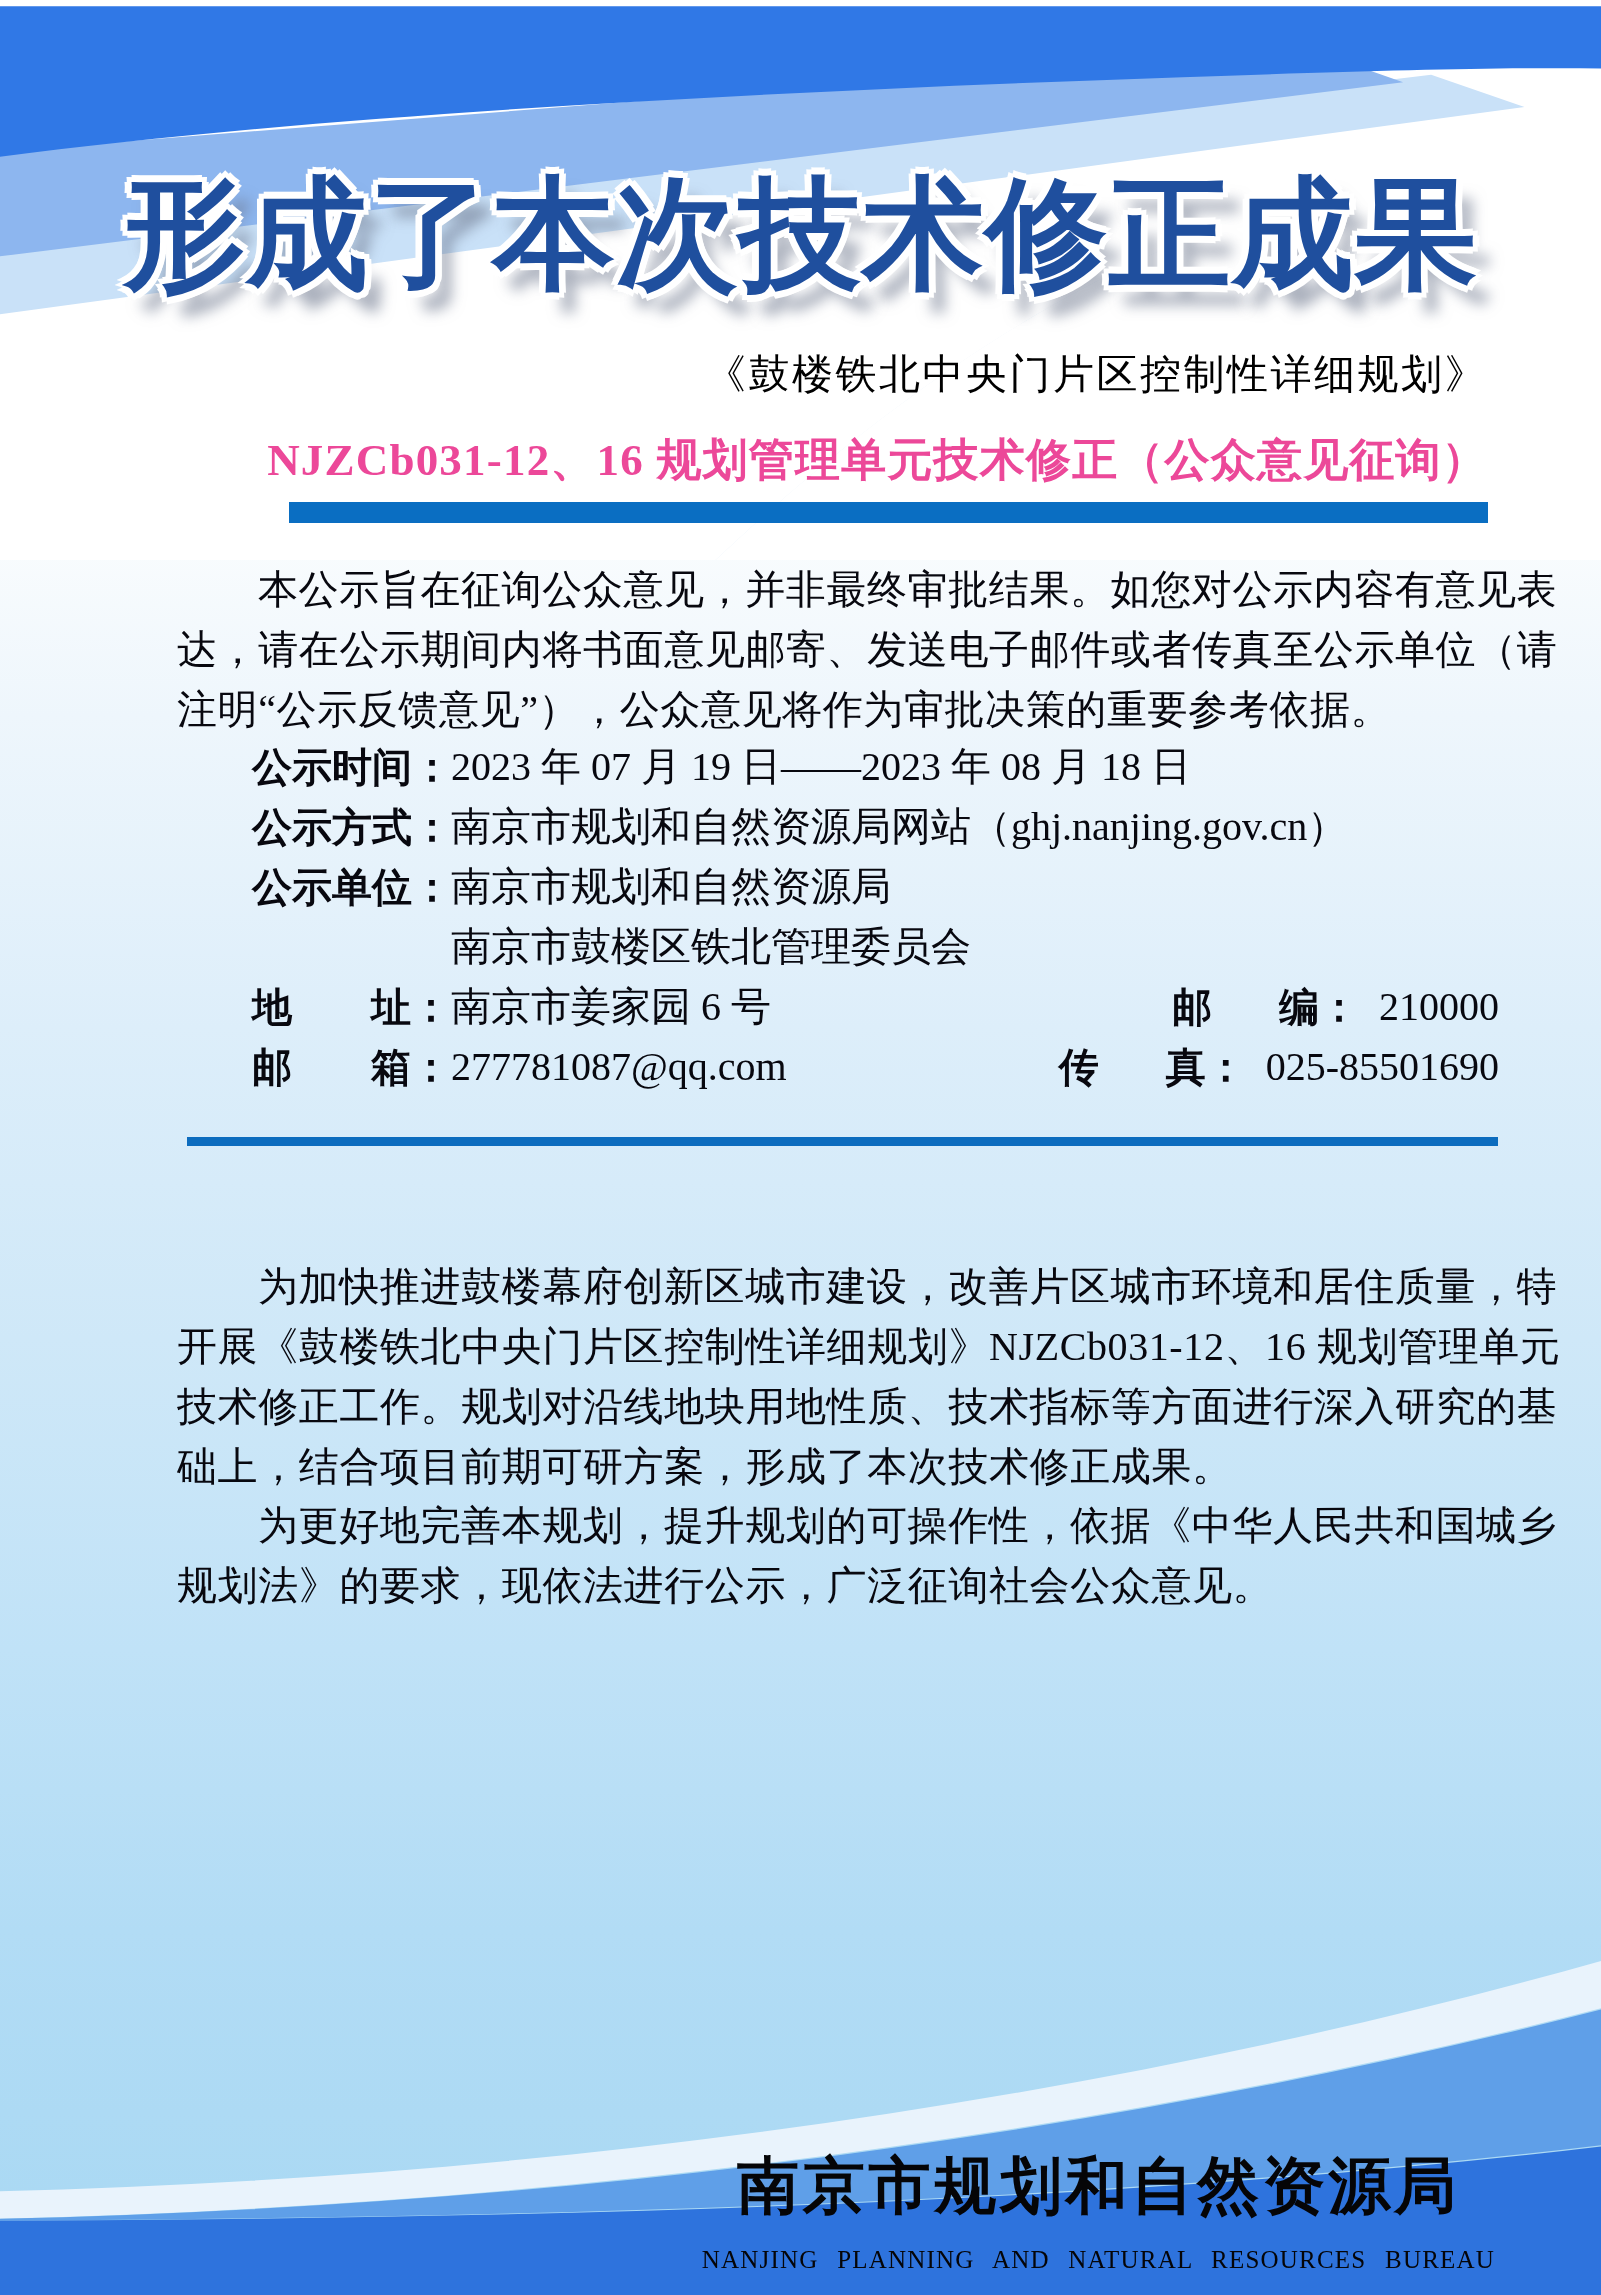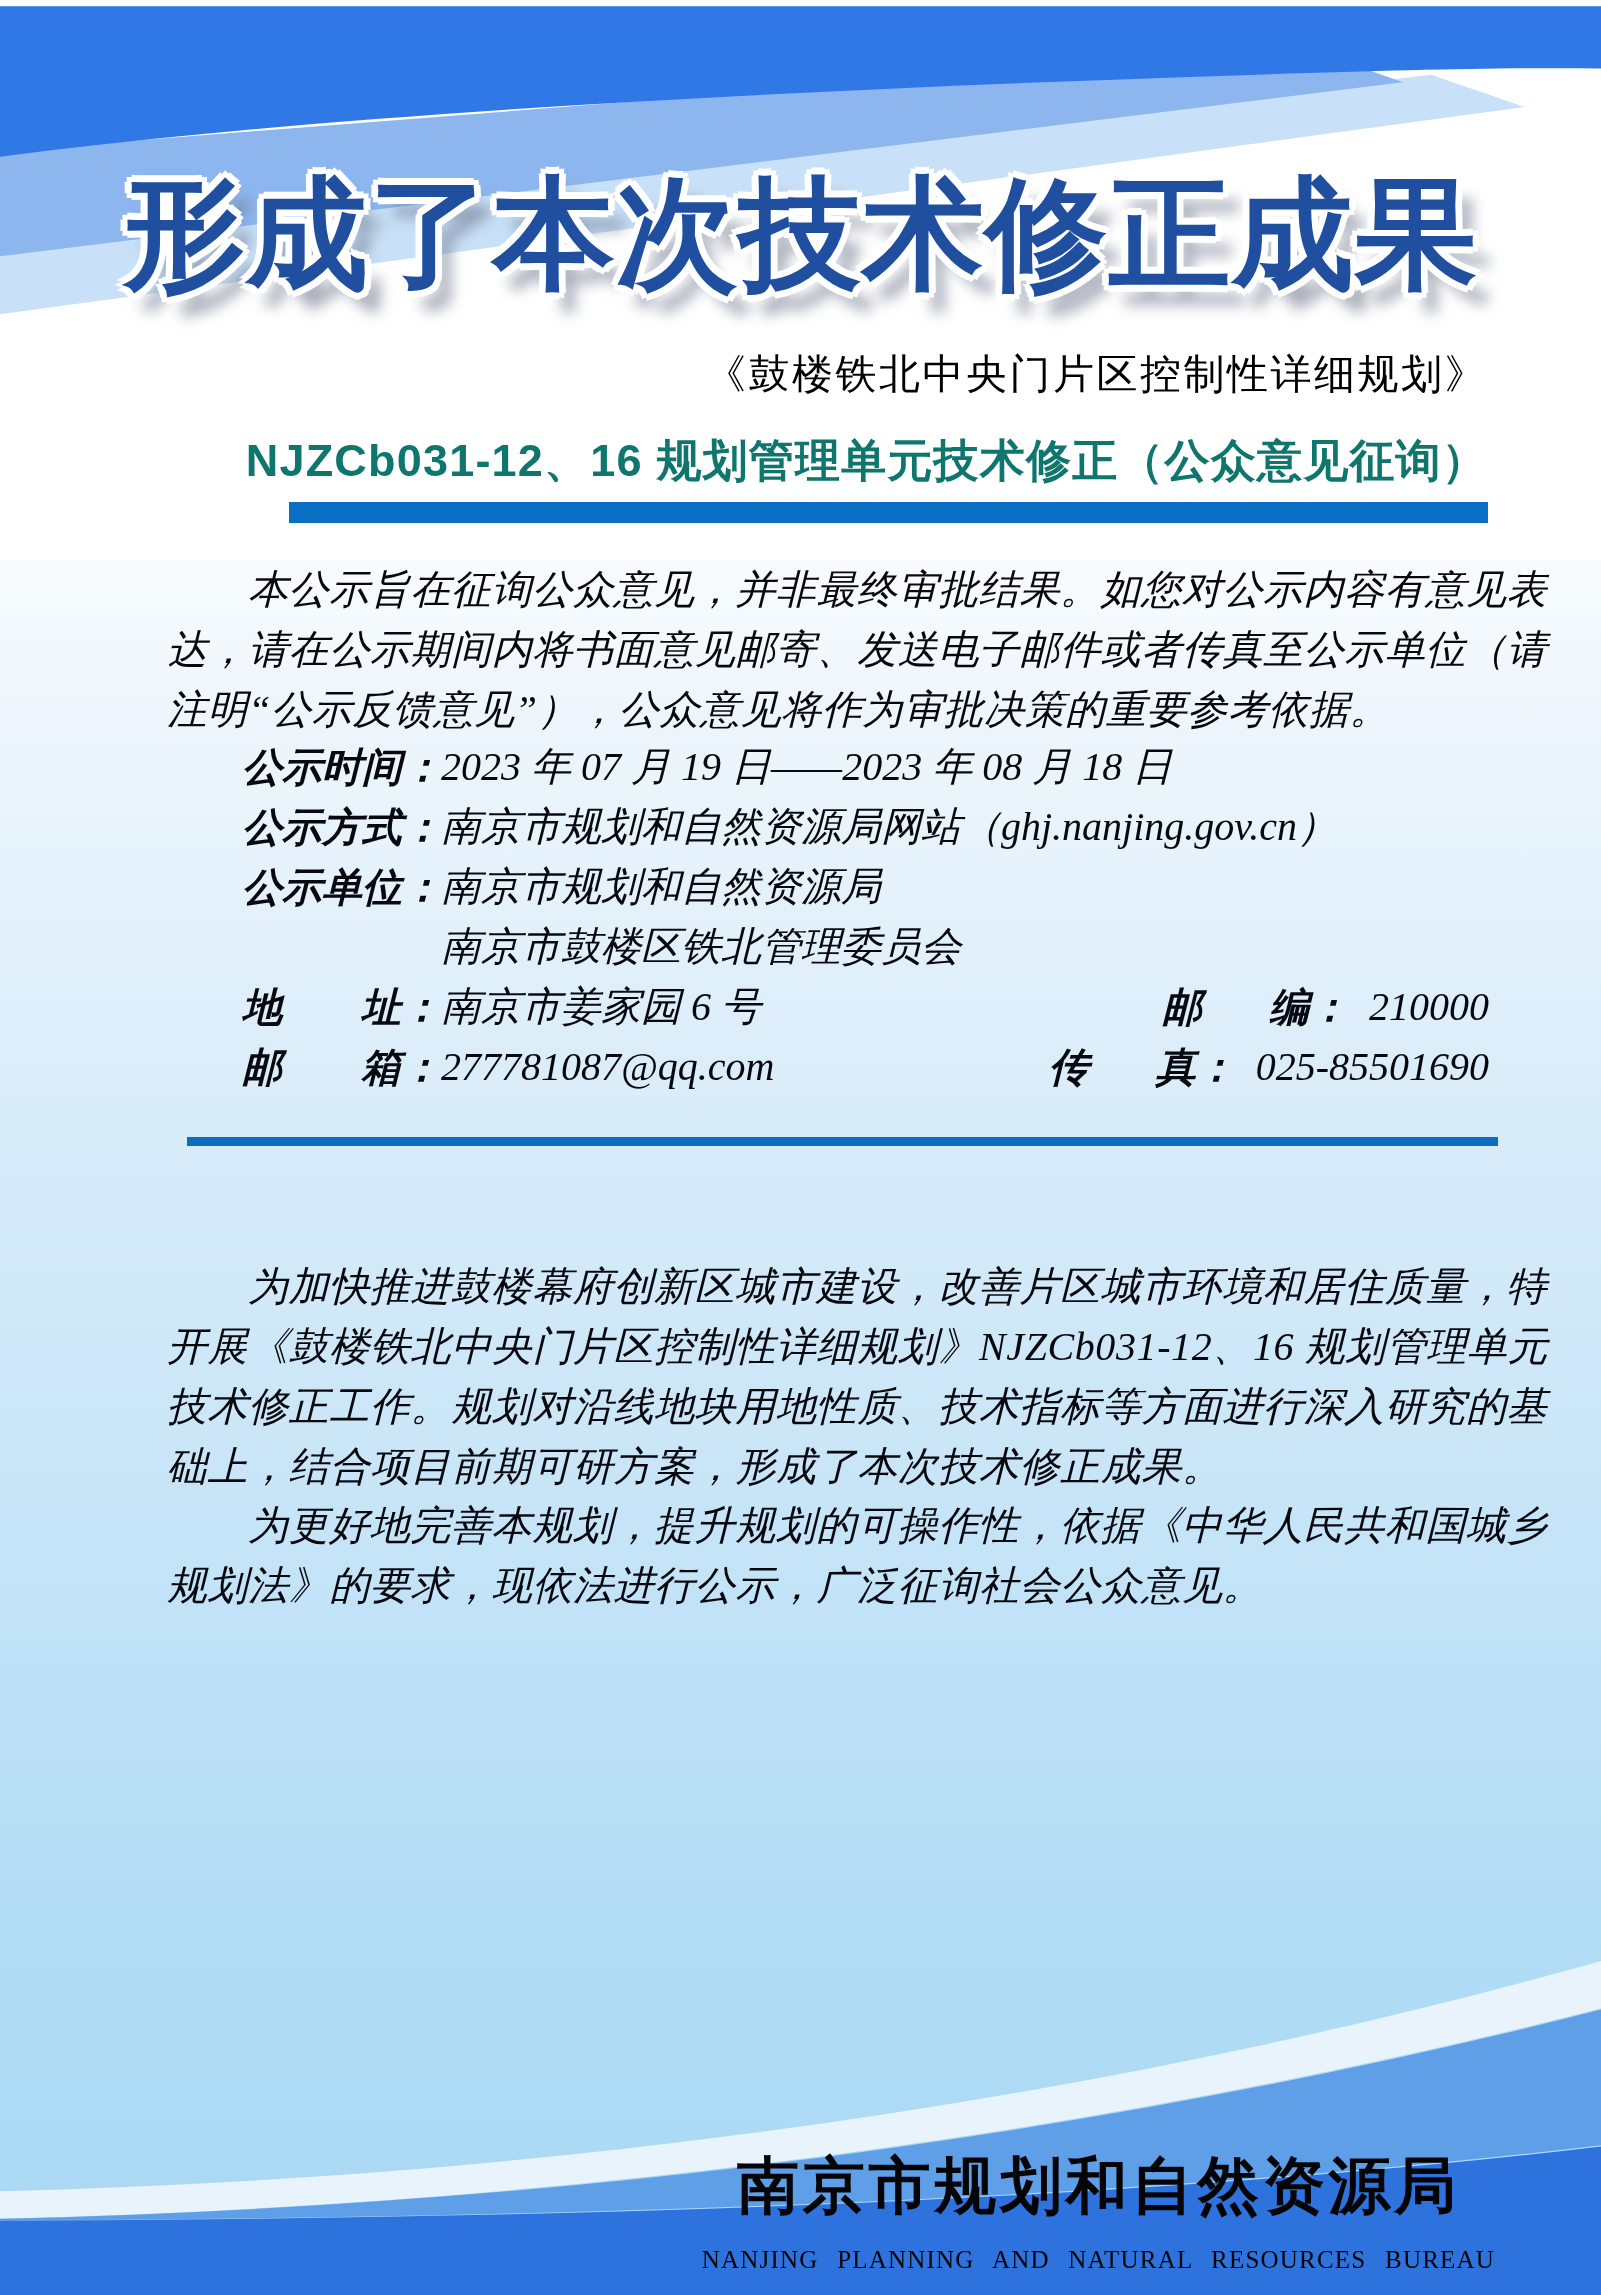--- a/index.html
+++ b/index.html
@@ -32,31 +32,31 @@
       16px 20px 13.7px rgba(108,118,140,0.6);
   }
   .subject-line1{
     top:349px;right:113px;
     font-family:"Liberation Sans","DejaVu Sans",sans-serif;
     font-weight:normal;font-size:41px;line-height:50px;
     letter-spacing:2.5px;color:#000;white-space:nowrap;
   }
   .subject-line2{
     top:433px;right:113px;
-    font-family:Liberation Sans, sans-serif;
+    font-family:Liberation Serif, serif;
     font-weight:bold;font-size:45px;line-height:55px;
-    letter-spacing:1.2px;color:#0f766e;white-space:nowrap;
+    letter-spacing:1.2px;color:#ec4899;white-space:nowrap;
   }
   .title-bar{
     top:502px;right:113px;width:1199px;height:20.5px;
     background:var(--bar-blue,#0a6ec2);
   }
 
   
-  .textcol{left:167px;width:1322px;font-style:italic;}
+  .textcol{left:177px;width:1322px;}
   .tline{
     height:60px;line-height:60px;font-size:40px;
     white-space:nowrap;letter-spacing:0.6px;
   }
   .indent{text-indent:81px;}
   .intro-block{top:560px;}
   .details-block{top:737px;}
   .drow{position:relative;height:60px;line-height:60px;font-size:40px;white-space:nowrap;}
   .drow .pad{display:inline-block;width:75px;}
   .lbl{

